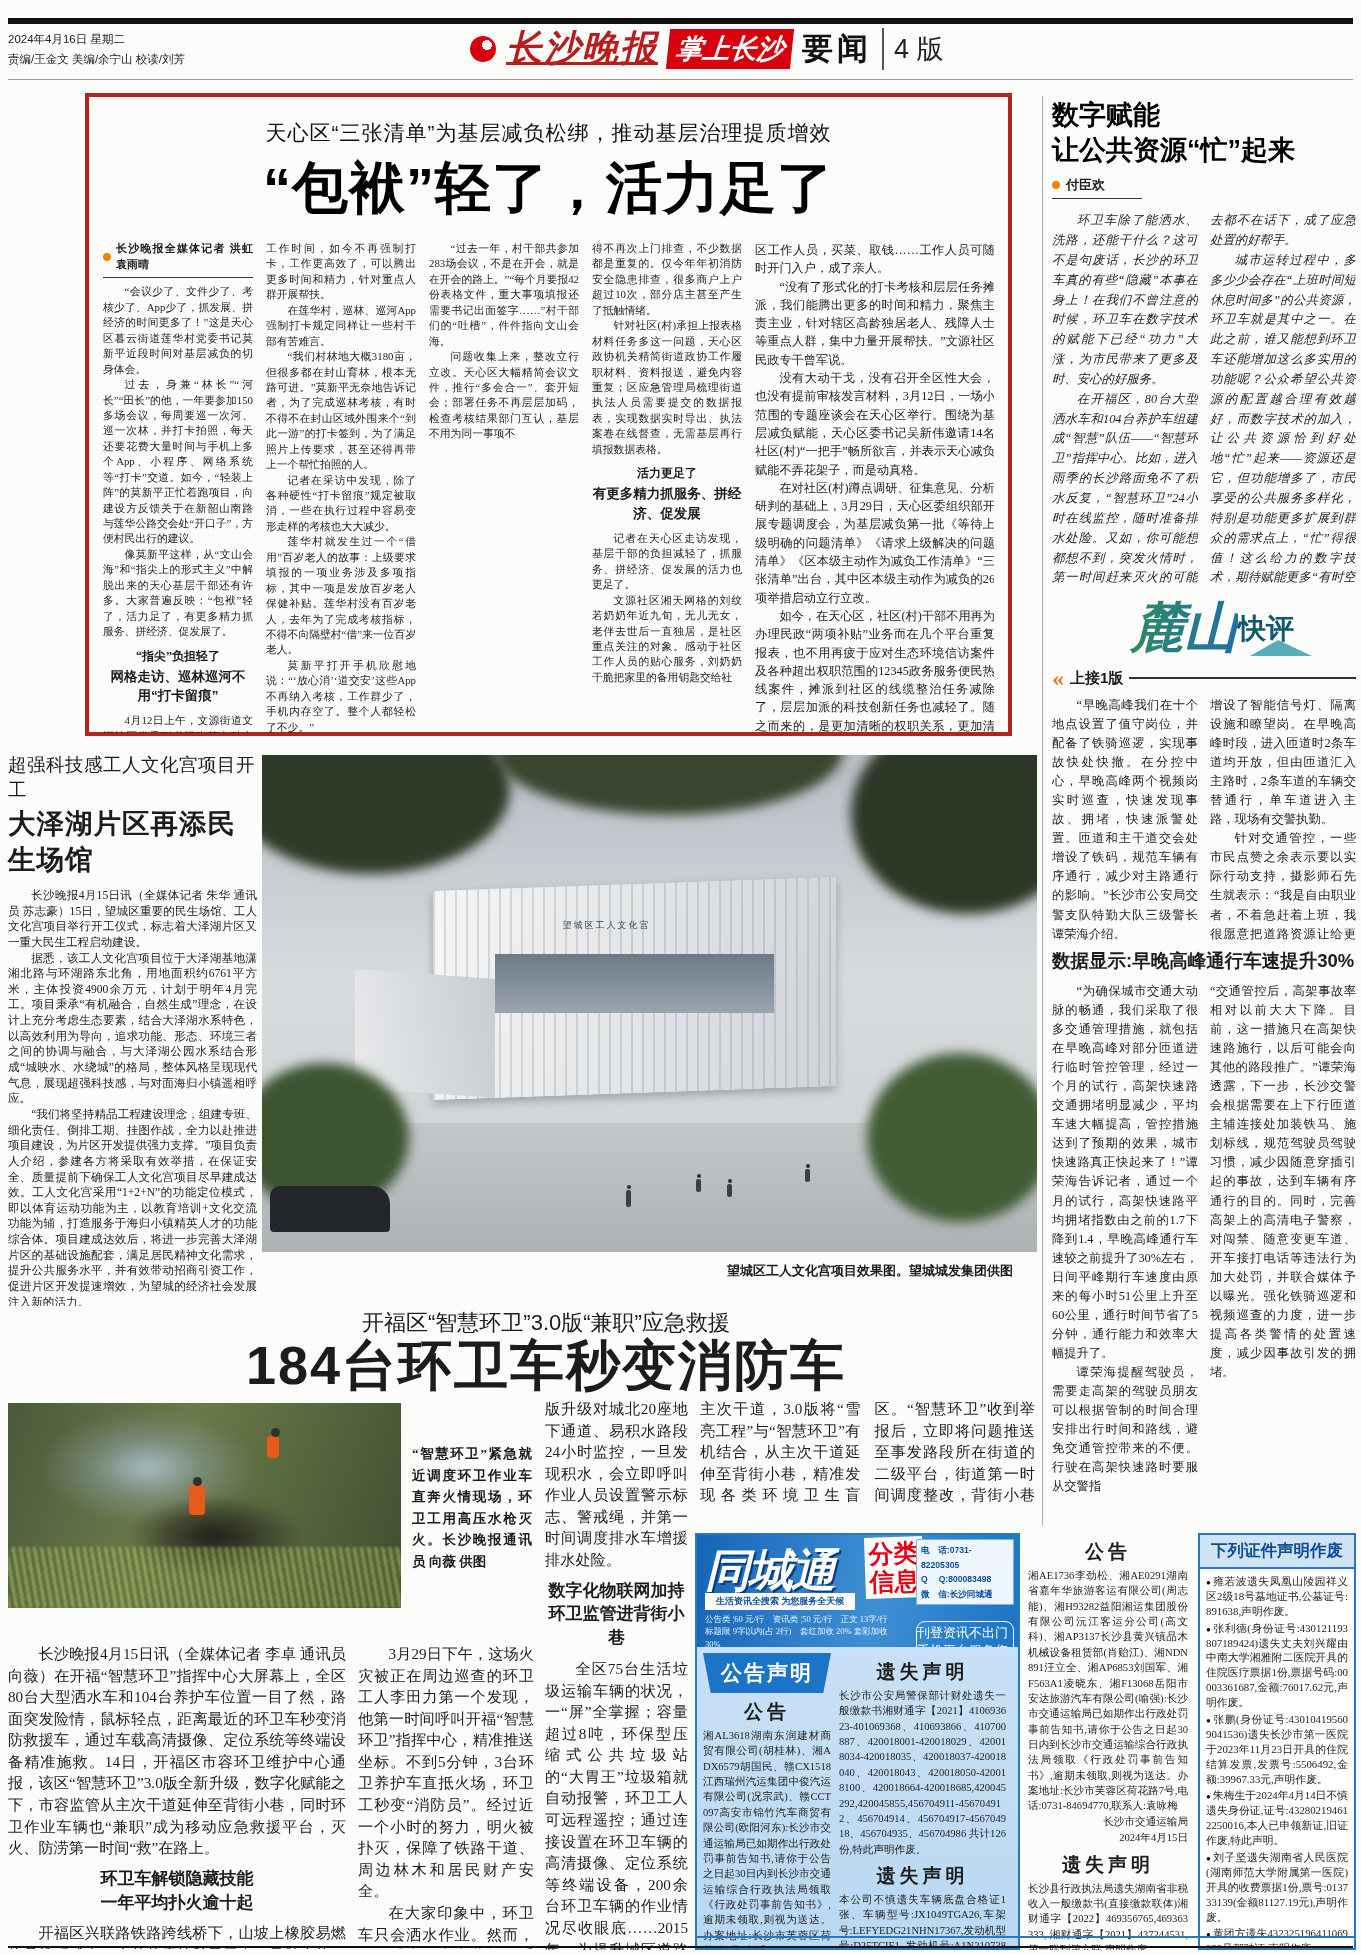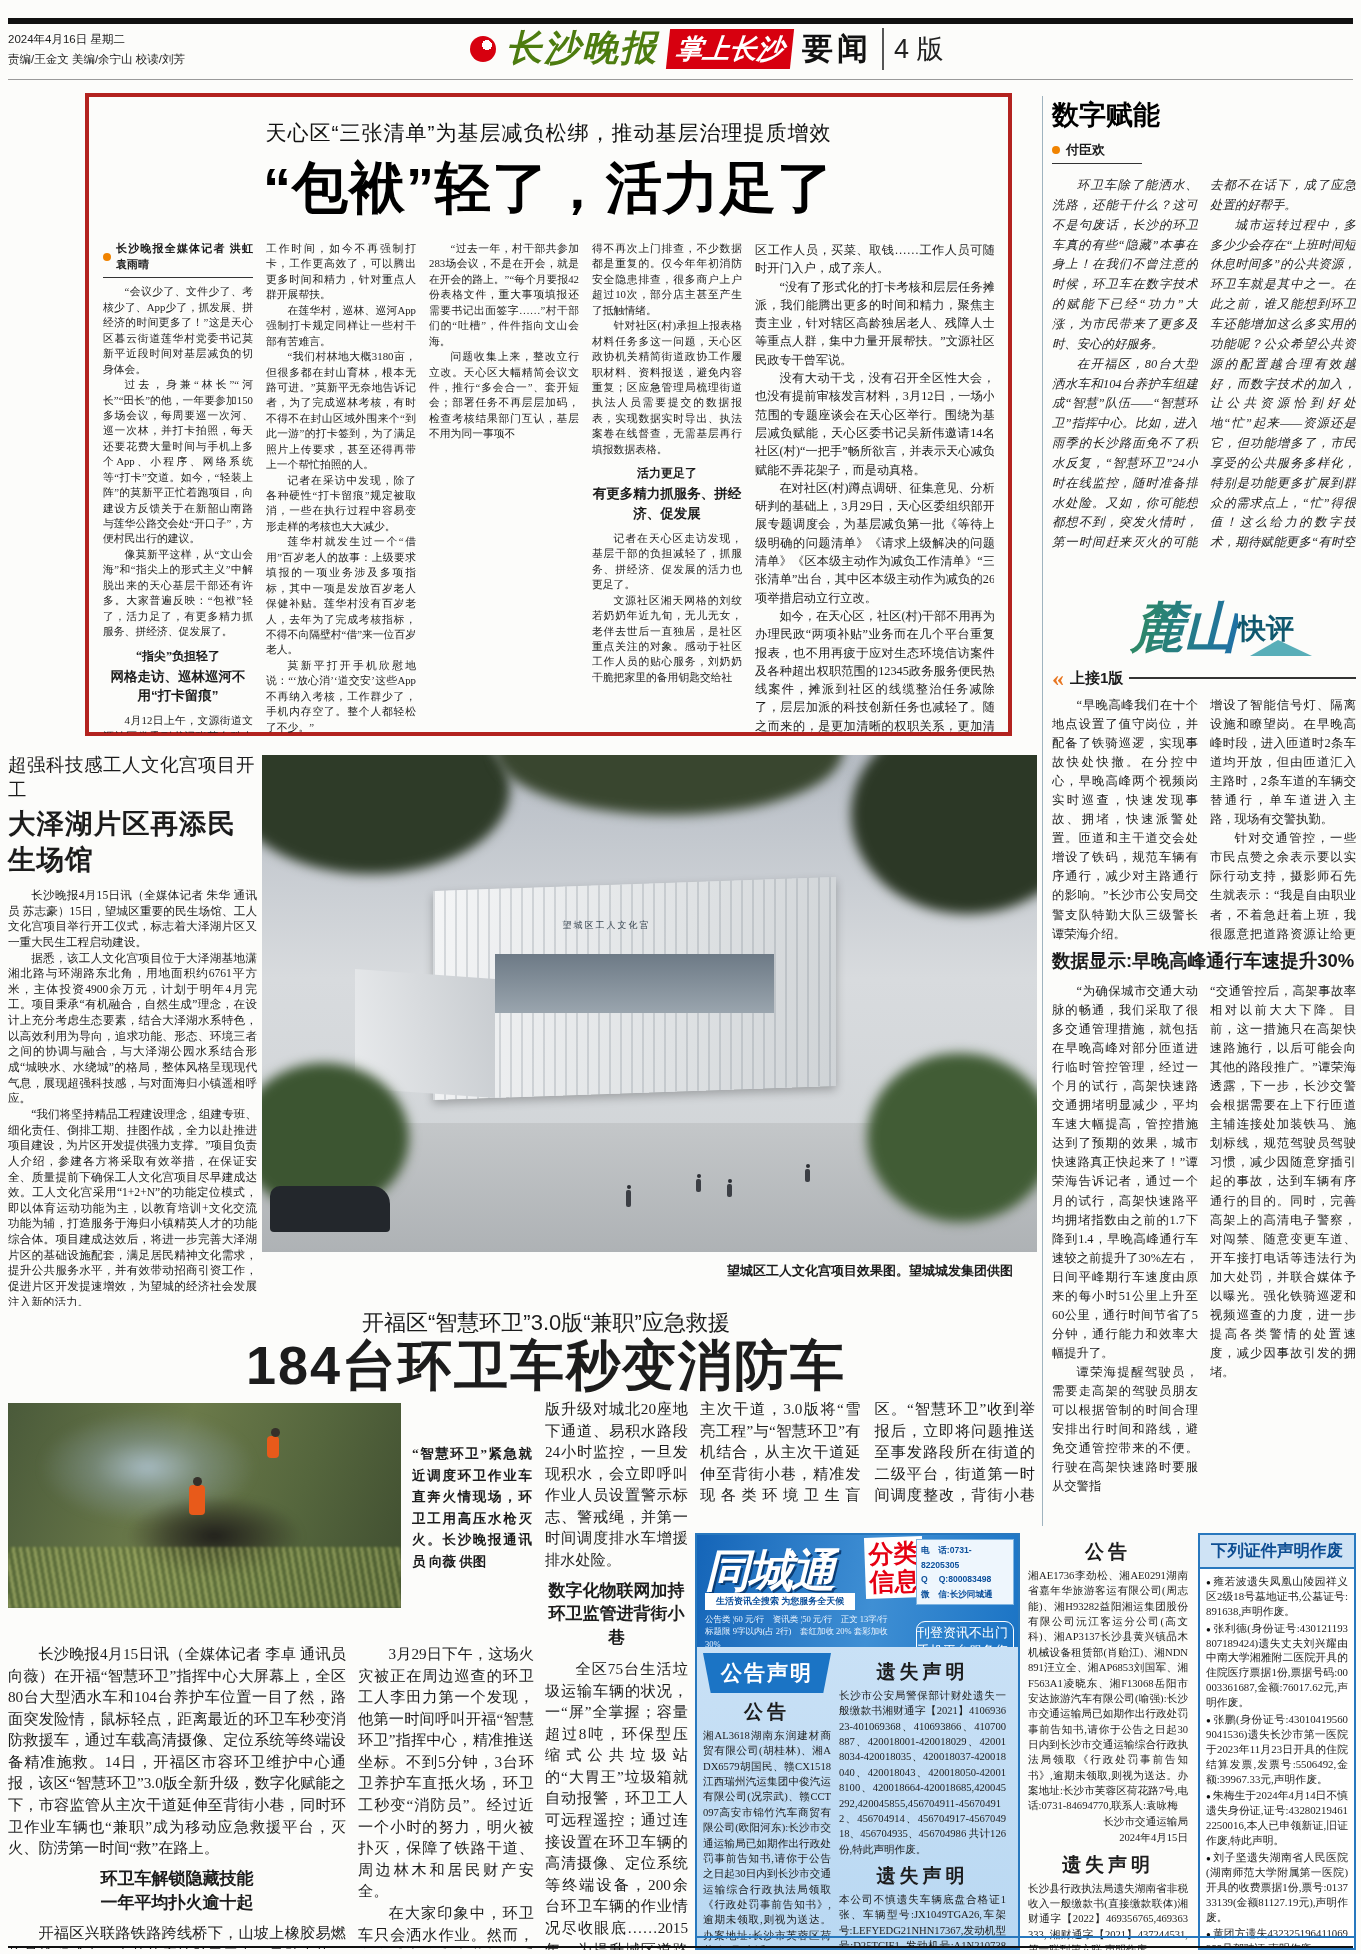--- a/index.html
+++ b/index.html
@@ -5,21 +5,21 @@
   html,body{margin:0;padding:0;background:#e8e8e4;}
   .page{position:relative;width:1361px;height:1954px;background:#fcfcfa;margin:0 auto;
         font-family:"Liberation Serif","DejaVu Serif",serif;color:#1c1c1c;overflow:hidden;}
   .abs{position:absolute;}
   
   .top-rule{left:8px;top:18px;width:1345px;height:6px;background:#111;}
   .hdr-rule{left:8px;top:79px;width:1345px;height:1px;background:#9a9a9a;}
   .hdr-left{left:8px;top:30px;width:260px;font-family:"Liberation Sans",sans-serif;font-size:11.5px;line-height:1.7;color:#222;}
   .hdr-center{left:470px;top:24px;width:560px;display:flex;align-items:center;gap:10px;}
   .logo-circle{width:26px;height:26px;border-radius:50%;background:radial-gradient(circle at 65% 35%,#fff 0 5px,#d7000f 5px);display:inline-block;}
-  .masthead{font-size:36px;font-weight:bold;font-style:italic;color:#4d7c0f;letter-spacing:2px;}
+  .masthead{font-size:36px;font-weight:bold;font-style:italic;color:#b91c1c;letter-spacing:2px;text-decoration:underline;}
   .badge{font-size:27px;font-weight:900;font-style:italic;color:#fff;background:#d7000f;padding:2px 8px;transform:skewX(-6deg);font-family:"Liberation Sans",sans-serif;}
   .section{font-size:31px;font-weight:900;color:#111;font-family:"Liberation Sans",sans-serif;letter-spacing:4px;}
   .vbar{width:2px;height:42px;background:#555;}
   .page-no{font-size:27px;color:#222;font-family:"Liberation Sans",sans-serif;}
   
   .lead-box{left:85px;top:93px;width:927px;height:643px;border:4px solid #b3231f;background:#fcfcfa;padding:0 14px;box-sizing:border-box;}
   .lead-kicker{margin-top:22px;text-align:center;font-size:21px;letter-spacing:1px;color:#111;font-family:"Liberation Sans",sans-serif;}
   .lead-headline{text-align:center;font-size:56px;font-weight:900;letter-spacing:1px;color:#000;font-family:"Liberation Sans",sans-serif;margin-top:4px;}
   .lead-cols{display:flex;gap:13px;margin-top:14px;height:492px;overflow:hidden;}
   .lead-col{width:150px;flex:0 0 auto;font-size:10.8px;line-height:1.43;text-align:justify;overflow:hidden;height:100%;}
@@ -197,20 +197,21 @@
             <p>在对社区(村)蹲点调研、征集意见、分析研判的基础上，3月29日，天心区委组织部开展专题调度会，为基层减负第一批《等待上级明确的问题清单》《请求上级解决的问题清单》《区本级主动作为减负工作清单》“三张清单”出台，其中区本级主动作为减负的26项举措启动立行立改。</p>
             <p>如今，在天心区，社区(村)干部不用再为办理民政“两项补贴”业务而在几个平台重复报表，也不用再疲于应对生态环境信访案件及各种超出权职范围的12345政务服务便民热线案件，摊派到社区的线缆整治任务减除了，层层加派的科技创新任务也减轻了。随之而来的，是更加清晰的权职关系，更加清爽的手机工作界面，更加明确的工作目标，和更加轻松、富有干劲的工作心态。</p>
           </div>
       </div>
     </div>
   </section>
 
   <aside class="abs op-wrap">
     <div class="op-title">
       <div>数字赋能</div>
+      <div>让公共资源“忙”起来</div>
     </div>
     <div class="op-byline">
       <span class="dot"></span>
       <span>付臣欢</span>
     </div>
     <div class="op-cols">
       <div class="op-col btxt">
           <p>环卫车除了能洒水、洗路，还能干什么？这可不是句废话，长沙的环卫车真的有些“隐藏”本事在身上！在我们不曾注意的时候，环卫车在数字技术的赋能下已经“功力”大涨，为市民带来了更多及时、安心的好服务。</p>
           <p>在开福区，80台大型洒水车和104台养护车组建成“智慧”队伍——“智慧环卫”指挥中心。比如，进入雨季的长沙路面免不了积水反复，“智慧环卫”24小时在线监控，随时准备排水处险。又如，你可能想都想不到，突发火情时，第一时间赶来灭火的可能就是身边的环卫车！数字技术就这么把环卫车给盘活了，环卫车水里来、火里</p>
         </div>

